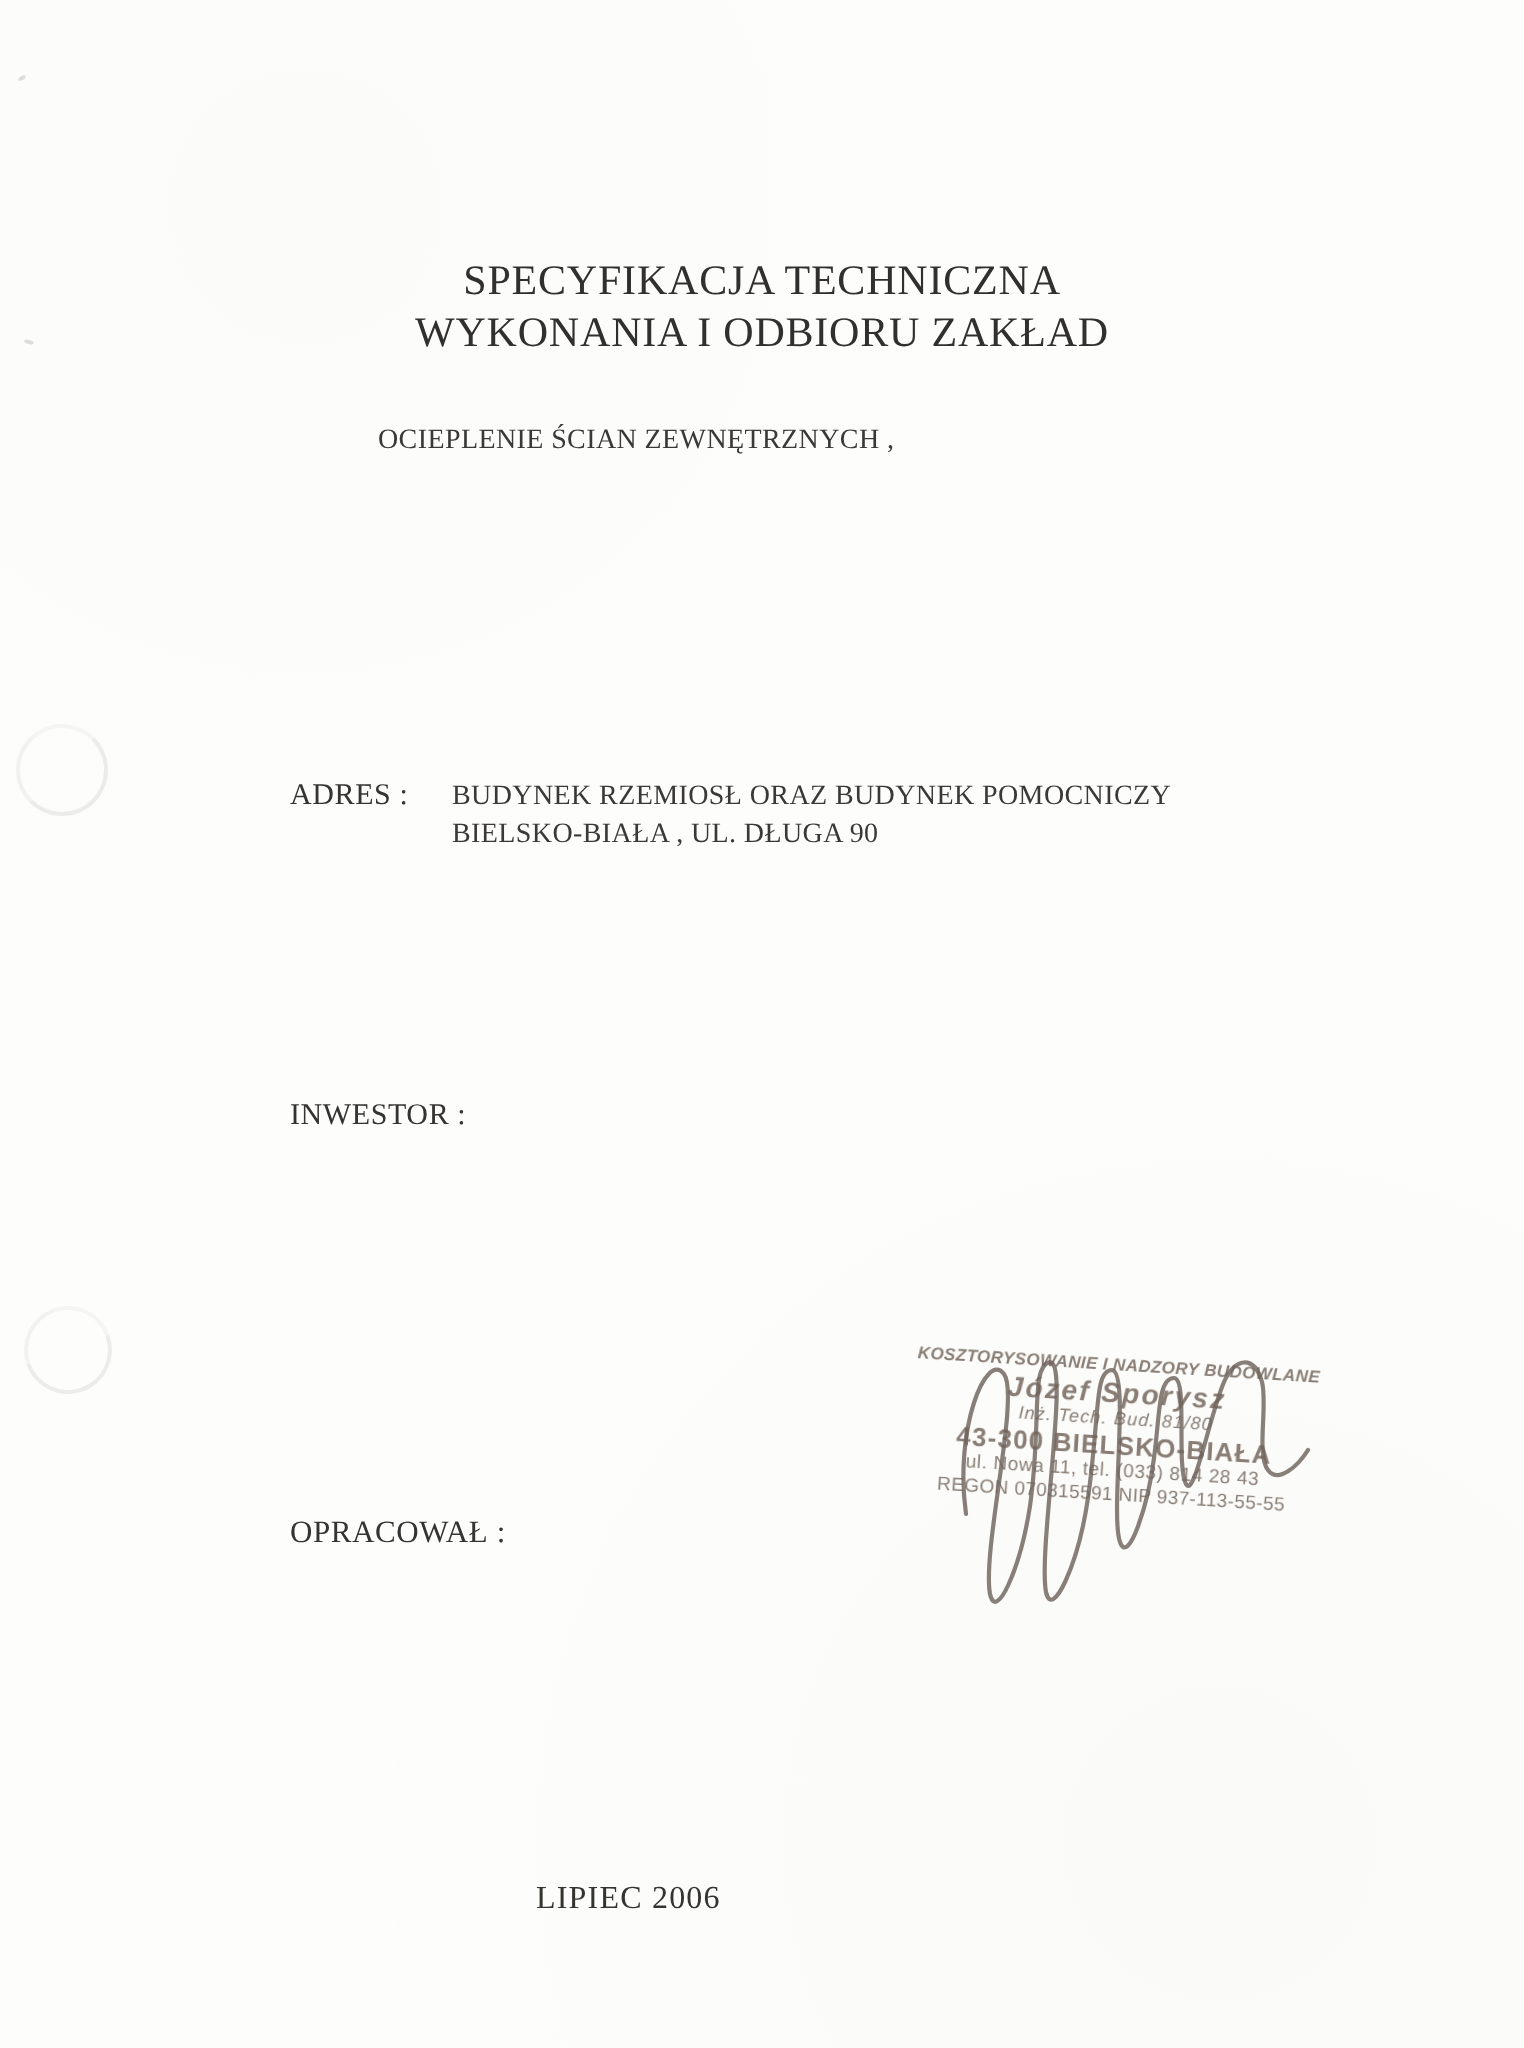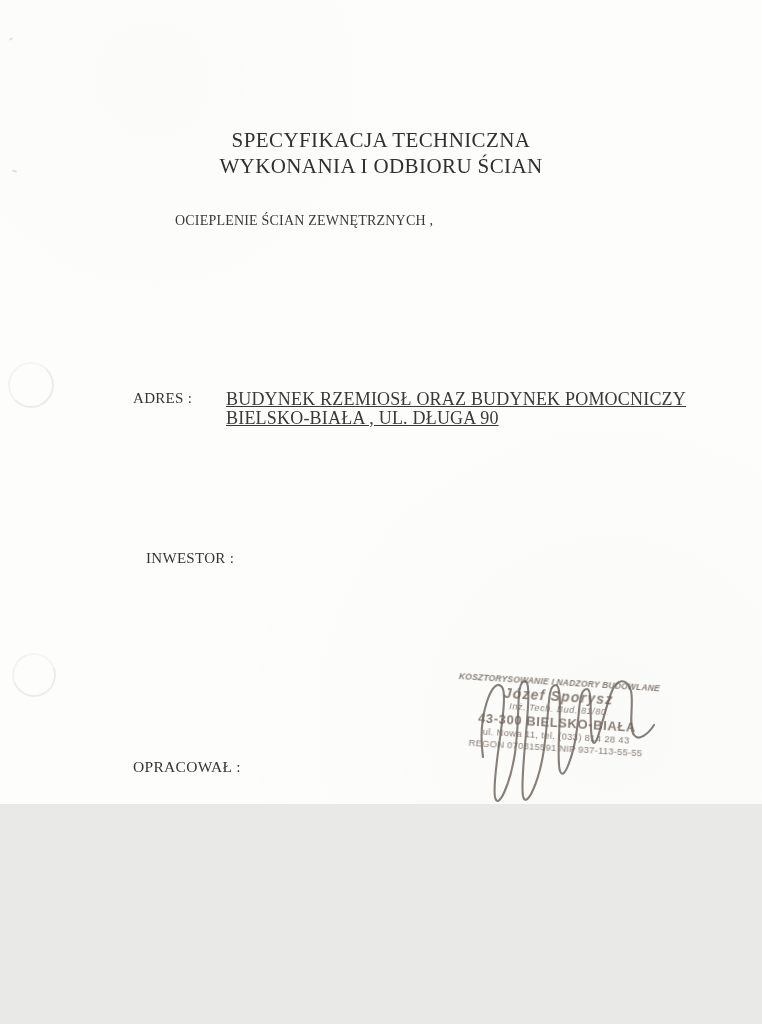--- a/index.html
+++ b/index.html
@@ -3,21 +3,21 @@
 <meta charset="utf-8">
 <style>
   :root{
     --paper:#fdfdfb;
     --ink:#343330;
     --stamp:#83776e;
   }
   html,body{margin:0;padding:0;background:#e9e9e7;}
   .page{
     position:relative;
-    width:762px;height:804px;
+    width:762px;height:1024px;
     margin:0 auto;
     background:var(--paper);
     background-image:
       radial-gradient(circle at 20% 10%, rgba(0,0,0,0.008), transparent 40%),
       radial-gradient(circle at 80% 90%, rgba(0,0,0,0.010), transparent 45%);
     overflow:hidden;
     font-family:"Liberation Serif", serif;
     color:var(--ink);
   }
   
@@ -41,34 +41,35 @@
     color:#31302d;
   }
   .title span{display:block;}
 
   .scope{
     position:absolute;left:173px;top:212px;
     font-size:14px;line-height:17.6px;letter-spacing:0.2px;
     color:#3a3936;
   }
   .scope span{display:block;}
-  .scope span:first-child{margin-left:2px;}
+  .scope span:first-child{margin-left:16px;}
 
   .field-label{
     position:absolute;font-size:15px;letter-spacing:0.3px;color:#353431;
     white-space:nowrap;
+    margin-left:12px;
   }
   .field-value{
-    position:absolute;font-size:18px;line-height:18.5px;letter-spacing:0.2px;
-    color:#3a3936;white-space:nowrap;text-decoration:underline;
+    position:absolute;font-size:14px;line-height:18.5px;letter-spacing:0.2px;
+    color:#3a3936;white-space:nowrap;
   }
   .field-value span{display:block;}
   .address-label{left:133px;top:390px;}
   .address-value{left:226px;top:390px;}
-  .investor-label{left:146px;top:550px;text-align:center;}
+  .investor-label{left:133px;top:550px;text-align:center;}
   .investor-value{left:222px;top:550px;}
   .investor-value span:nth-child(2){margin-left:8px;}
   .author-label{left:133px;top:758px;font-size:15.5px;}
 
   .stamp{
     position:absolute;left:458px;top:671px;width:204px;
     transform:rotate(3.5deg);transform-origin:left top;
     text-align:center;
     color:var(--stamp);
     opacity:0.95;
@@ -101,21 +102,21 @@
 
 <div class="page">
 
   <div class="punch punch-1"></div>
   <div class="punch punch-2"></div>
   <div class="speck speck-1"></div>
   <div class="speck speck-2"></div>
 
   <h1 class="title">
     <span>SPECYFIKACJA TECHNICZNA</span>
-    <span>WYKONANIA I ODBIORU ŚCIAN</span>
+    <span>WYKONANIA I ODBIORU ZAKŁAD</span>
   </h1>
 
   <div class="scope">
     <span>OCIEPLENIE ŚCIAN ZEWNĘTRZNYCH ,</span>
   </div>
 
   <div class="field-label address-label">ADRES :</div>
   <div class="field-value address-value">
     <span>BUDYNEK RZEMIOSŁ ORAZ BUDYNEK POMOCNICZY</span>
     <span>BIELSKO-BIAŁA , UL. DŁUGA 90</span>

